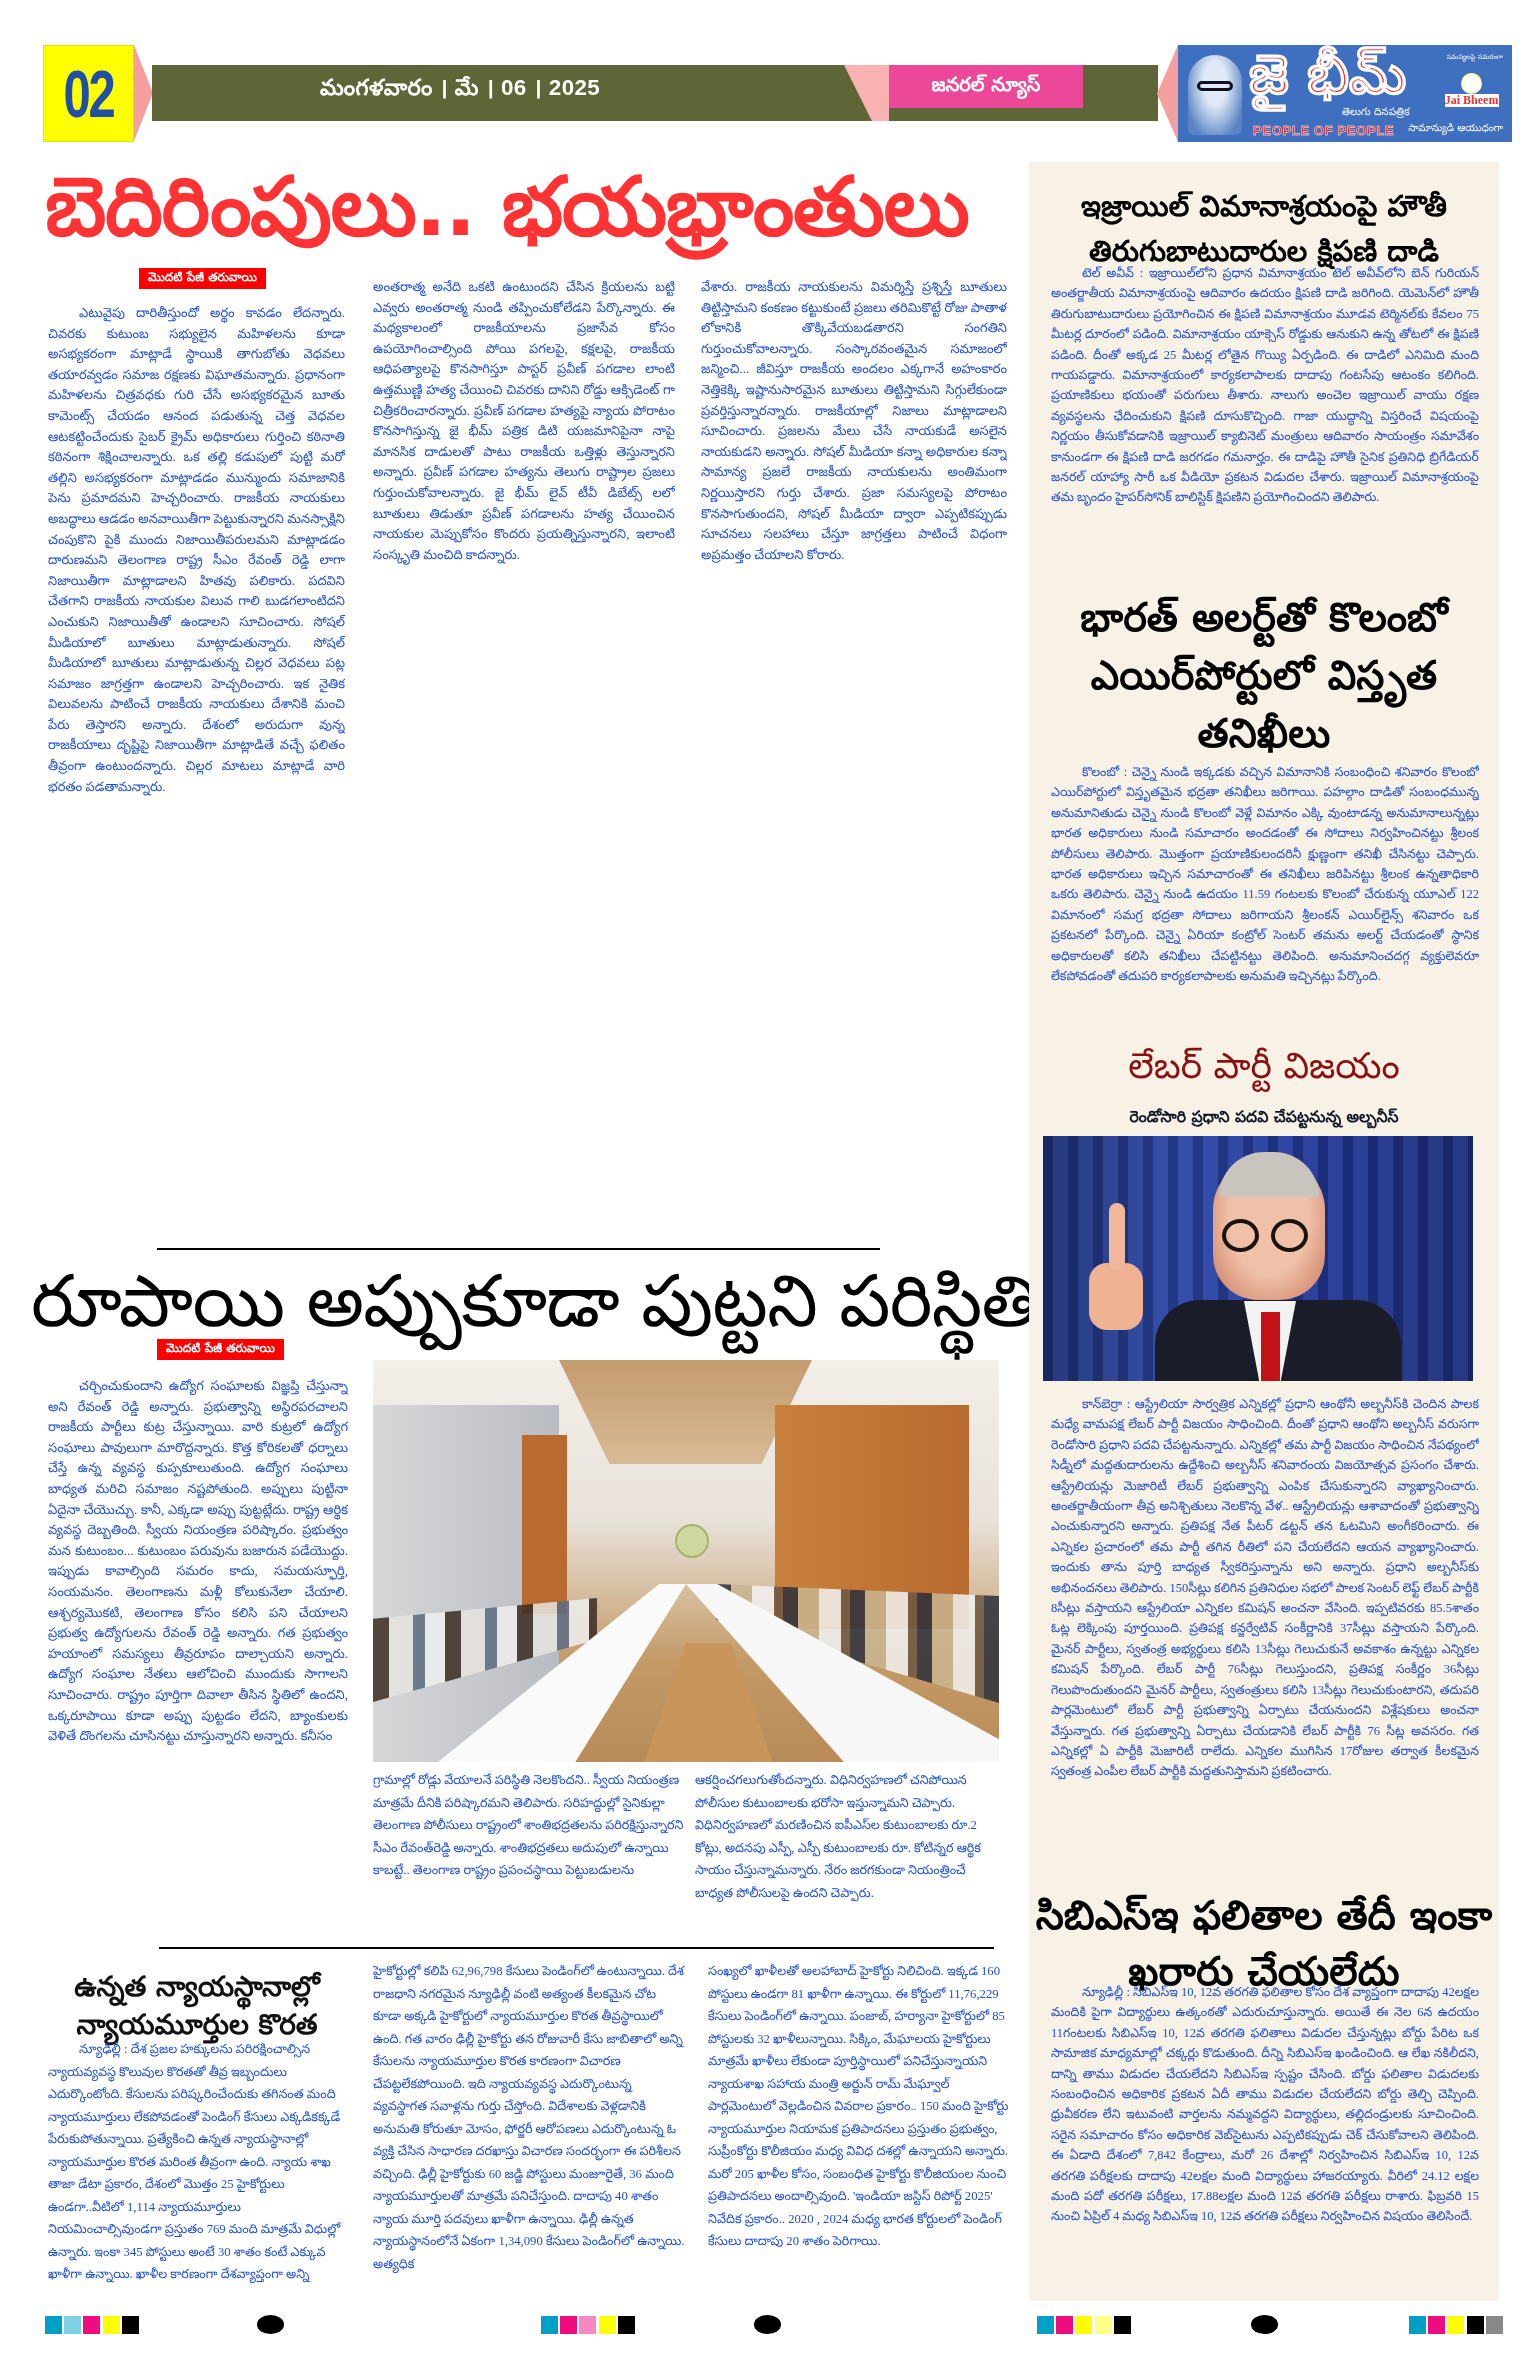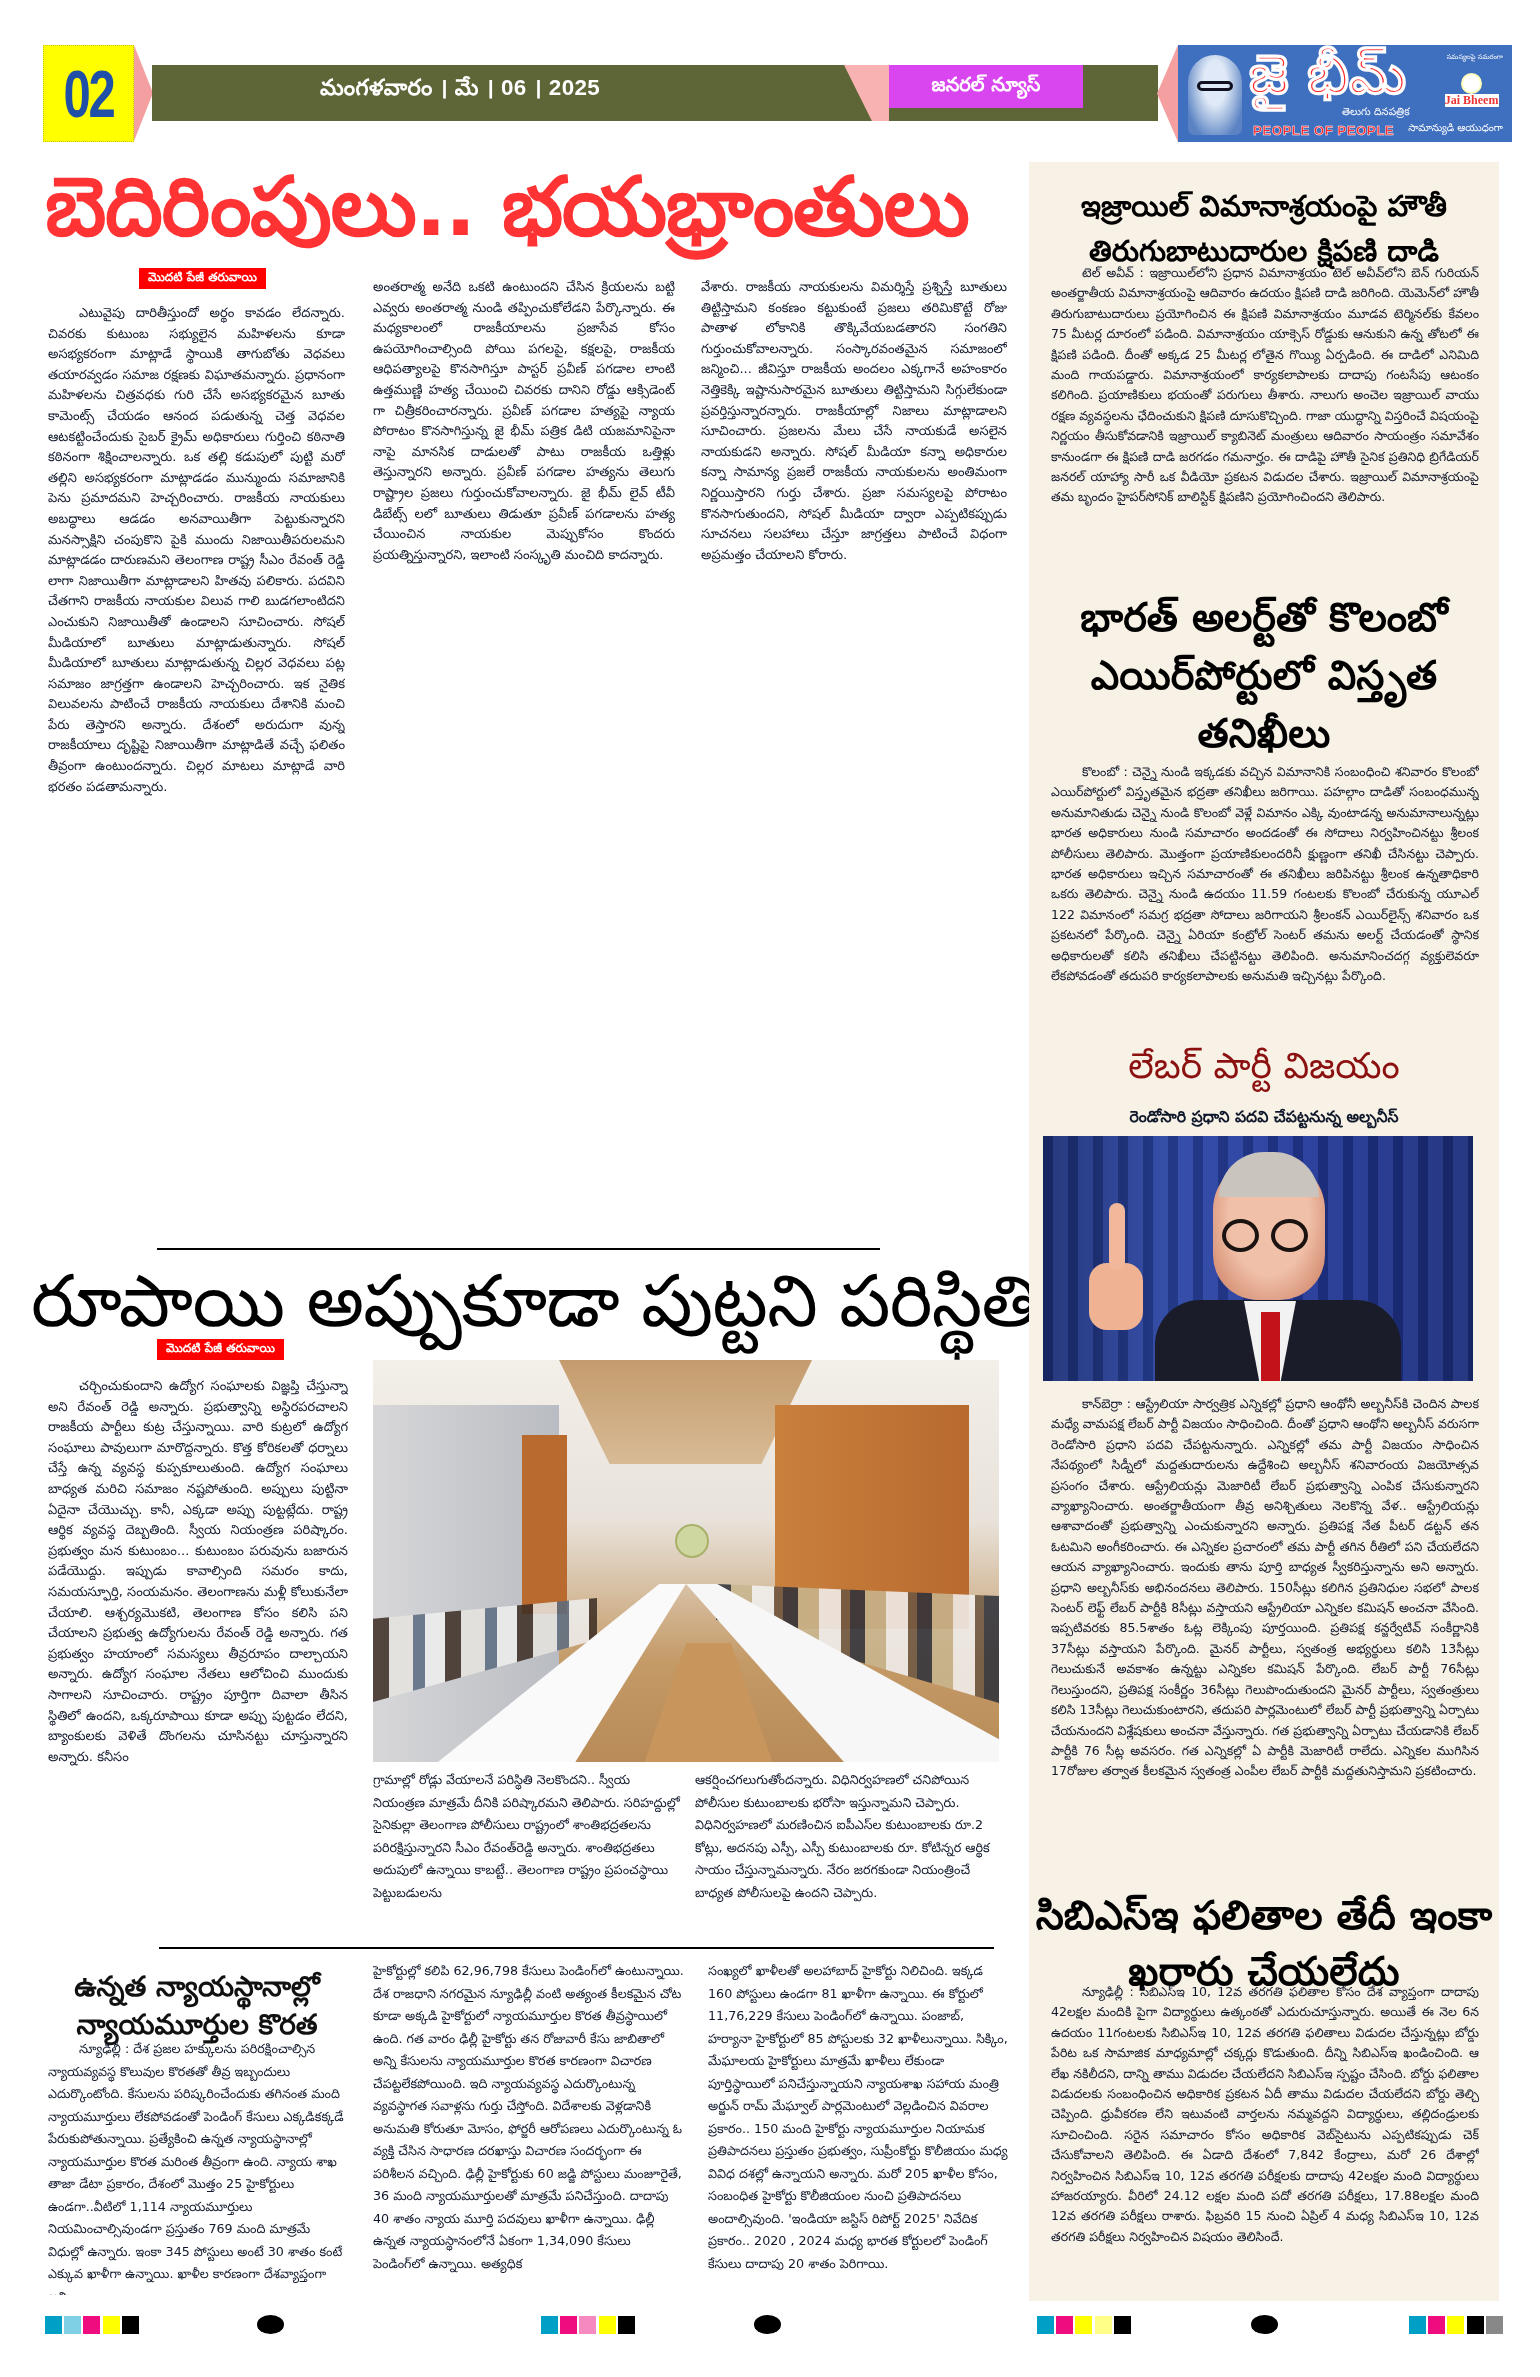--- a/index.html
+++ b/index.html
@@ -26,21 +26,21 @@
   .logo .tv .disc { width: 21px; height: 21px; margin: 0 auto; border-radius: 50%; background: #fff; border: 2.2px solid #ffb; }
   .logo .tv .name { font-family: "Liberation Serif", serif; font-weight: 700; color: #e33; font-size: 12px; background: #fff; line-height: 1.1; }
   .logo .tagline-bottom { position: absolute; right: 9px; bottom: 6px; font-size: 10px; color: #fff; }
 
   
   .main-headline { position: absolute; left: 45px; top: 162px; width: 969px; font-size: 82px; font-weight: 700; color: #ff3333; line-height: 1.1; white-space: nowrap; letter-spacing: -1.5px; }
   .continued-tag { position: absolute; background: #ff0000; color: #fff; font-weight: 700; font-size: 12px; padding: 2.2px 9px; }
   .ct1 { left: 139px; top: 268px; }
   .ct2 { left: 157px; top: 1339px; }
 
-  .col { position: absolute; font-size: 13px; line-height: 20.6px; text-align: justify; color: #0f172a; overflow: hidden; }
+  .col { position: absolute; font-size: 13px; line-height: 20.6px; text-align: justify; color: #1d4ed8; overflow: hidden; font-family: Liberation Serif, serif; }
   .col p { text-indent: 31px; }
   .rule { position: absolute; height: 1.5px; background: #000; }
 
   .a1c1 { left: 48px; top: 303px; width: 297px; height: 935px; }
   .a1c2 { left: 373px; top: 277px; width: 302px; height: 958px; }
   .a1c3 { left: 701px; top: 277px; width: 306px; height: 958px; }
 
   .sub-headline-2 { position: absolute; left: 31px; top: 1260px; font-size: 72px; font-weight: 400; color: #000; white-space: nowrap; letter-spacing: -0.7px; line-height: 1.15; }
   .a2c1 { left: 48px; top: 1376px; width: 300px; height: 559px; }
   .photo-meeting { position: absolute; left: 373px; top: 1360px; width: 626px; height: 402px; overflow: hidden; background: linear-gradient(180deg, #f3efe9 0%, #e8e2da 40%, #c49a67 75%, #b88b58 100%); }
@@ -97,21 +97,21 @@
 </head>
 <body>
 
 <div class="page-no" style="background: rgb(255, 255, 0);">
   <span>02</span>
 </div>
 <div class="page-no-tri"></div>
 <div class="date-band" style="background: rgb(94, 101, 54);"></div>
 <div class="date-text">మంగళవారం । మే । 06 । 2025</div>
 <div class="section-wedge"></div>
-<div class="section-tag" style="background: #d946ef;">జనరల్ న్యూస్</div>
+<div class="section-tag" style="background: #ec4899;">జనరల్ న్యూస్</div>
 <div class="logo-tri"></div>
 <div class="logo" style="background: rgb(63, 111, 191);">
   <div class="portrait"></div>
   <div class="glasses"></div>
   <div class="brand">జై భీమ్</div>
   <div class="subbrand">తెలుగు దినపత్రిక</div>
   <div class="power">PEOPLE OF PEOPLE</div>
   <div class="tagline-top">సమస్యలపై సమరంగా</div>
   <div class="tv">
     <div class="disc"></div>

